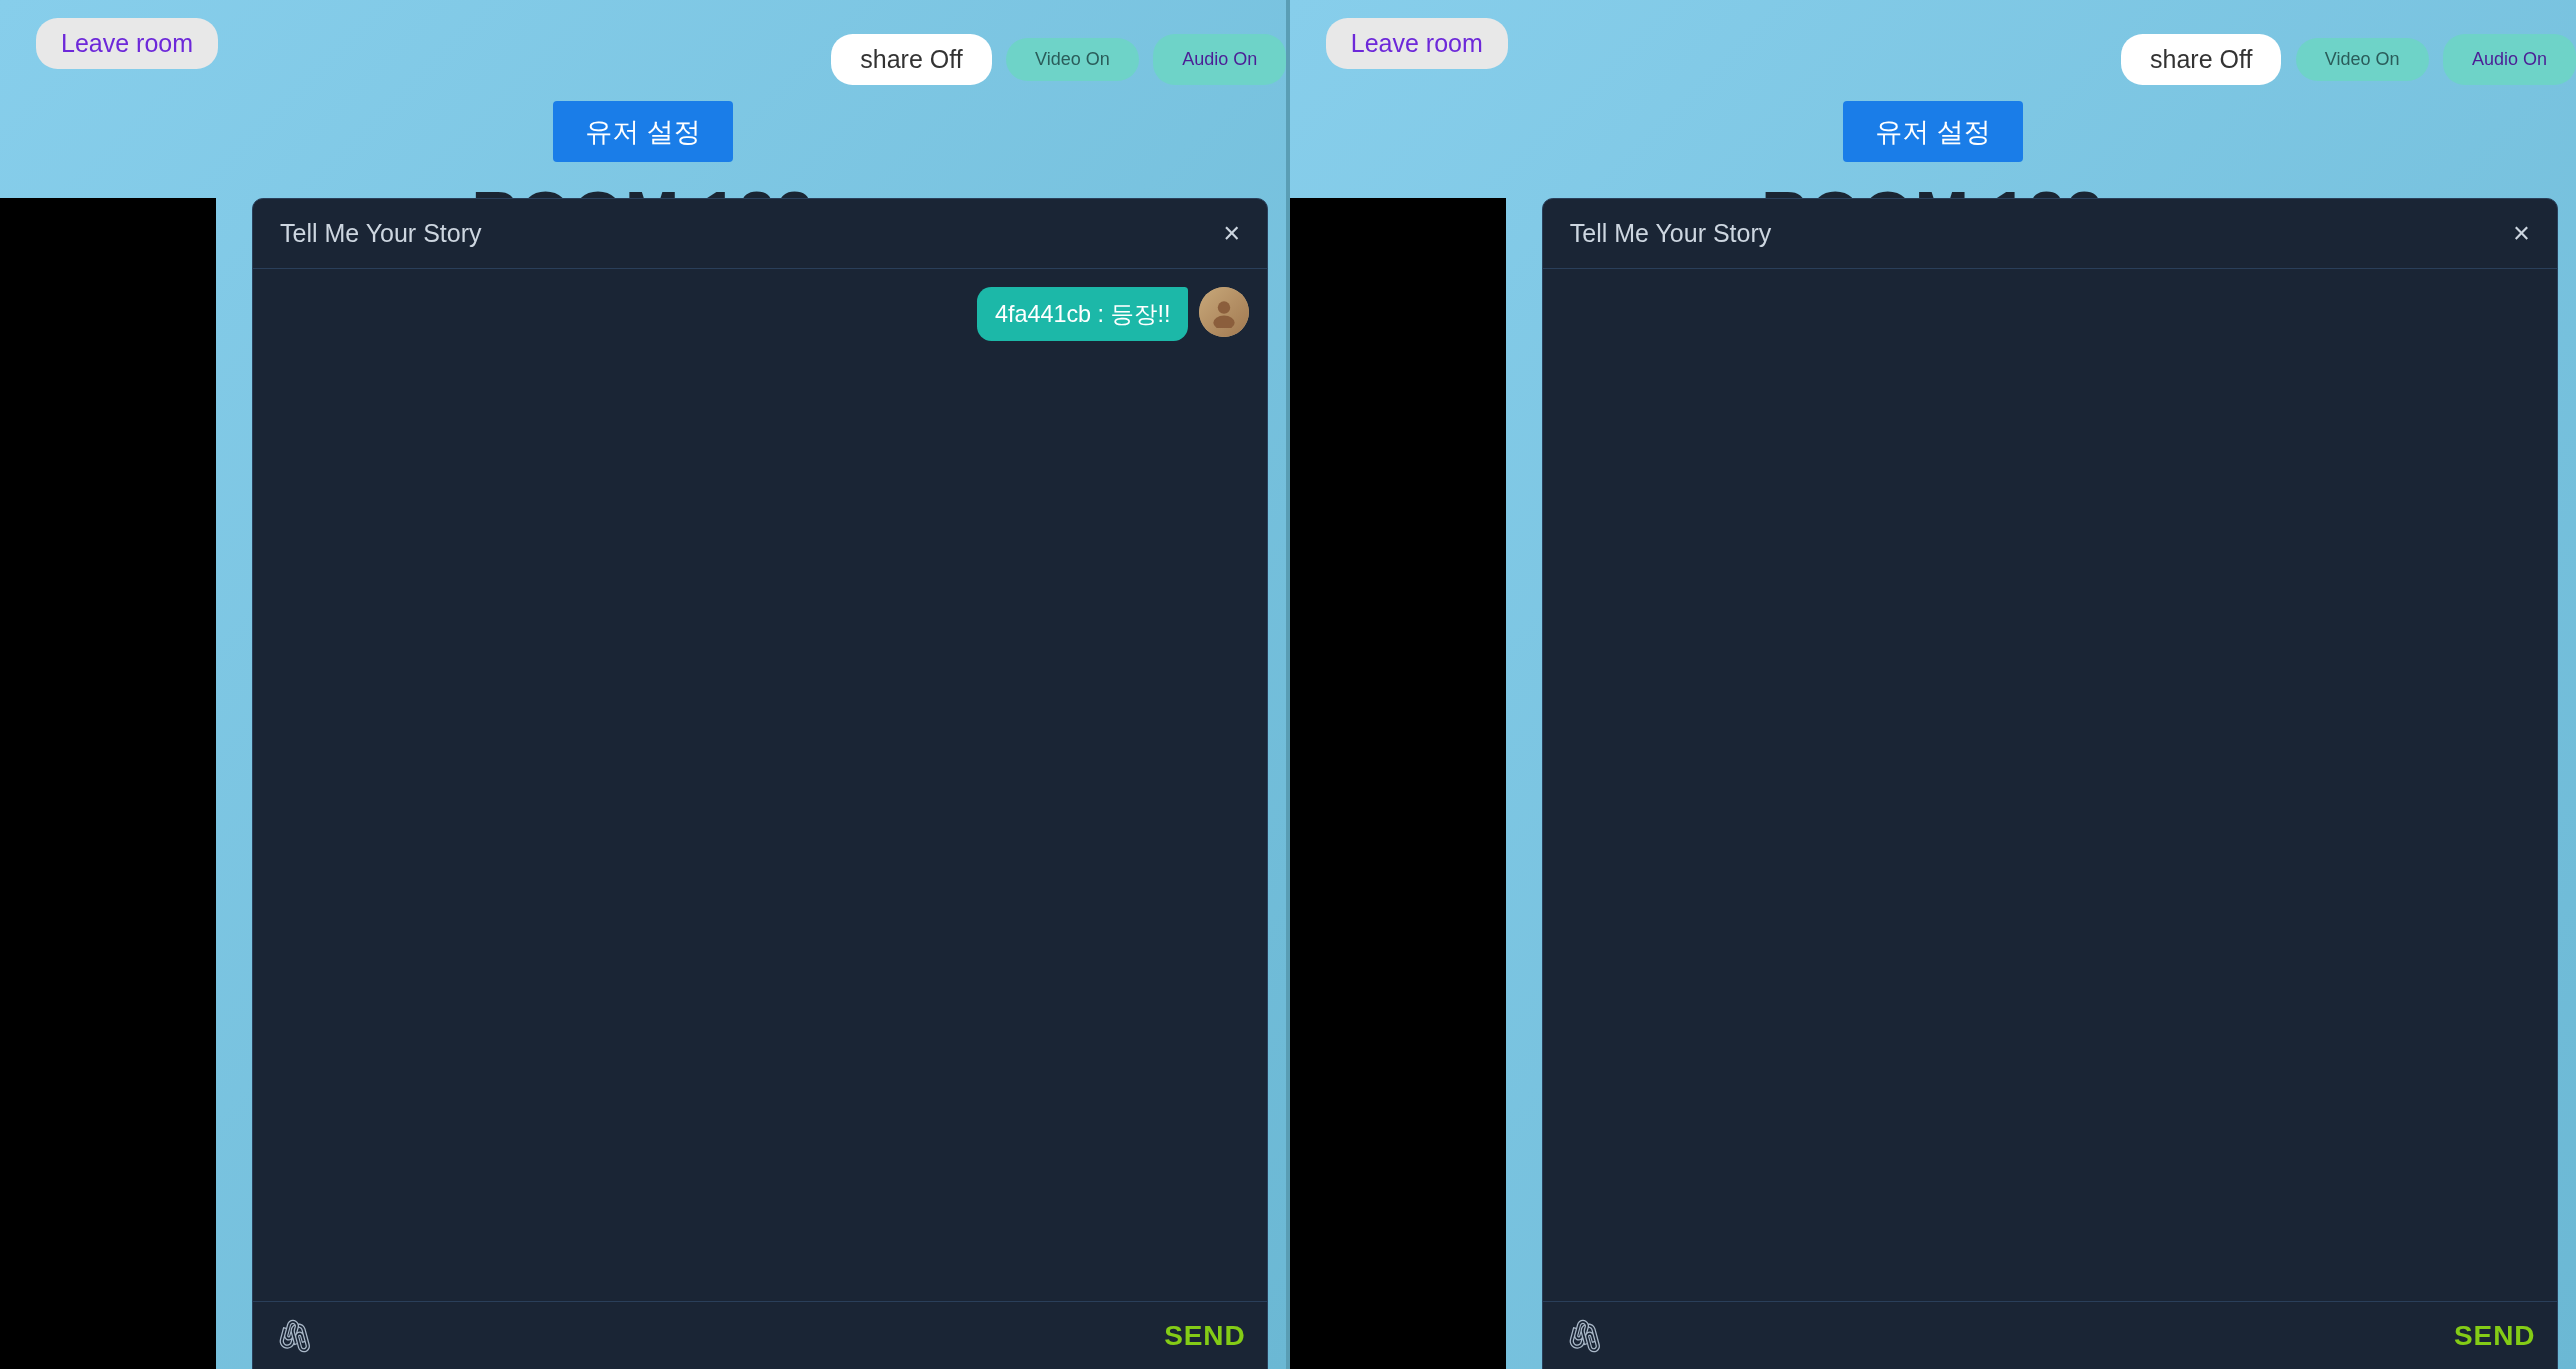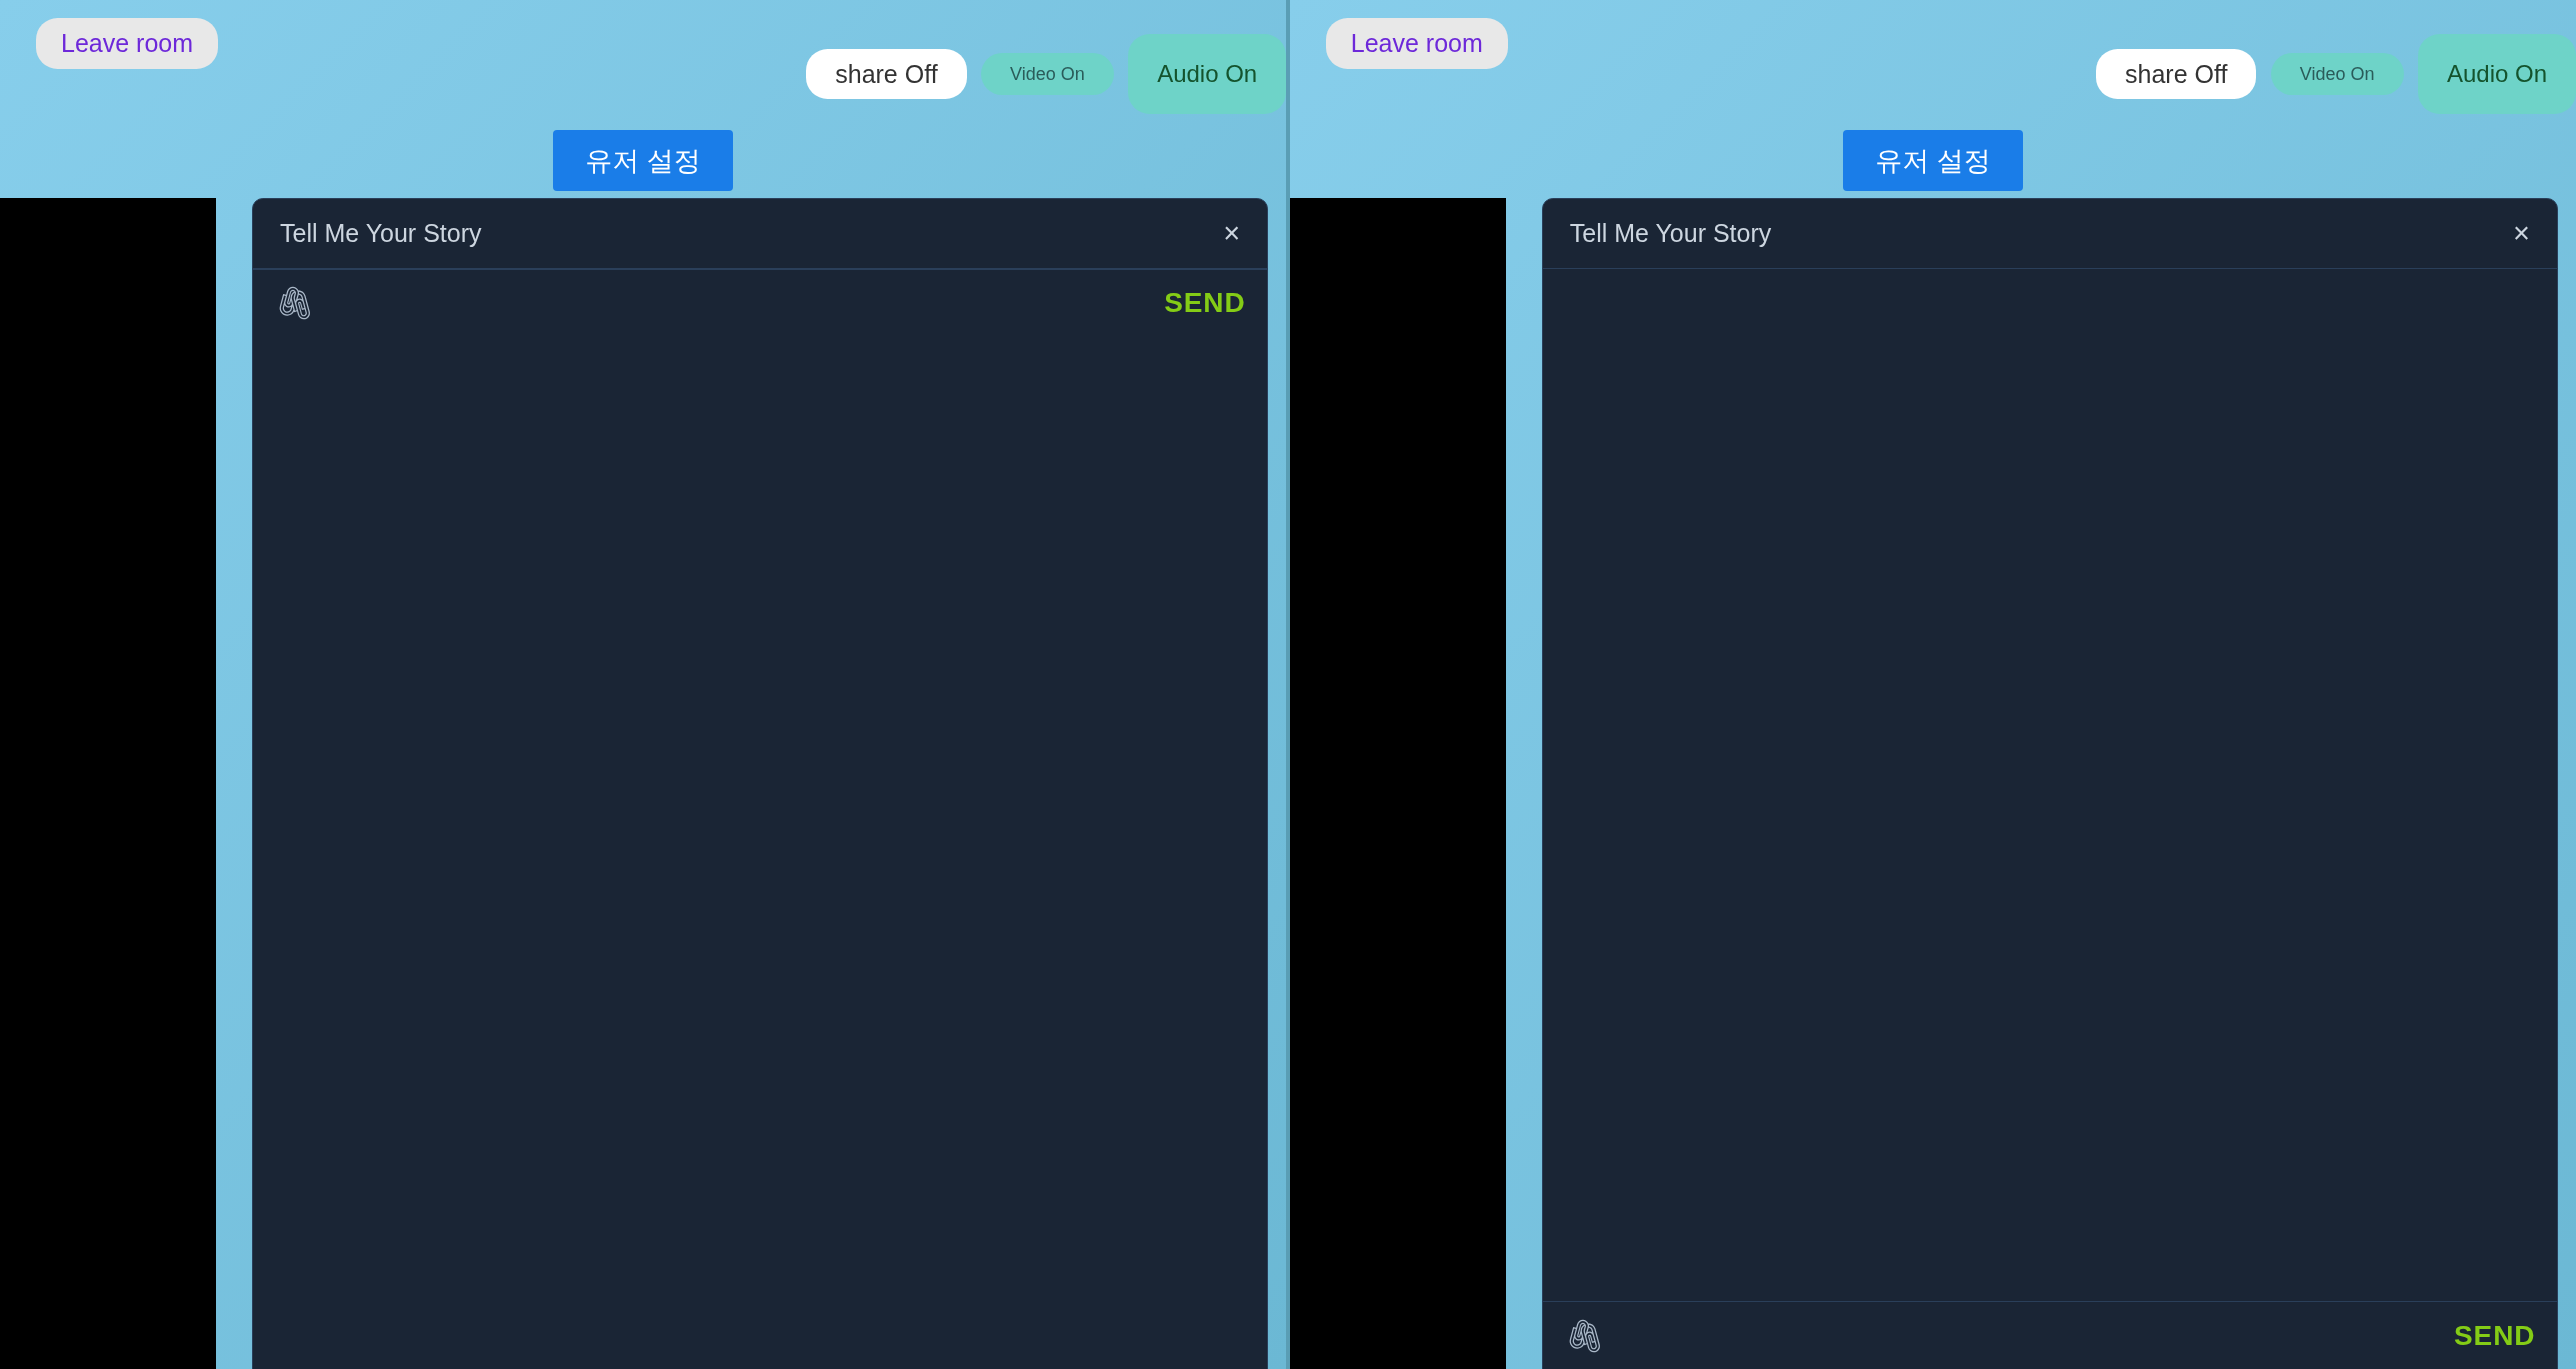--- a/index.html
+++ b/index.html
@@ -61,24 +61,24 @@
       font-size: 18px;
       cursor: pointer;
       color: #2a5c5a;
       font-weight: 400;
     }
 
     .audio-on-btn {
       background: #6ed3c8;
       border: none;
       border-radius: 21.6px;
-      padding: 26px 29px;
-      font-size: 24px;
-      cursor: pointer;
-      color: #14532d;
+      padding: 15px 29px;
+      font-size: 18px;
+      cursor: pointer;
+      color: #4c1d95;
       font-weight: 400;
     }
 
     .user-settings-btn {
       background: #1a7de8;
       border: none;
       border-radius: 4px;
       padding: 12.6px 32px;
       font-size: 27px;
       cursor: pointer;
@@ -258,20 +258,33 @@
 
   <div class="room-title">ROOM 123</div>
 
   <div class="video-area"></div>
 
   <div class="chat-modal">
     <div class="chat-header">
       <span class="chat-title">Tell Me Your Story</span>
       <button class="chat-close-btn">×</button>
     </div>
+    <div class="chat-body">
+      <div class="chat-message-row">
+        <div class="chat-bubble">4fa441cb : 등장!!</div>
+        <div class="chat-avatar">
+          <div class="avatar-img">
+            <svg width="32" height="32" viewBox="0 0 36 36" fill="none">
+              <circle cx="18" cy="13" r="7" fill="#8B5E3C"></circle>
+              <ellipse cx="18" cy="30" rx="12" ry="8" fill="#8B5E3C"></ellipse>
+            </svg>
+          </div>
+        </div>
+      </div>
+    </div>
     <div class="chat-footer">
       <span class="attach-icon">🖇</span>
       <input class="chat-input" type="text" style="">
       <button class="send-btn">SEND</button>
     </div>
   </div>
 
 </div>
 
 <div class="panel-divider"></div>

